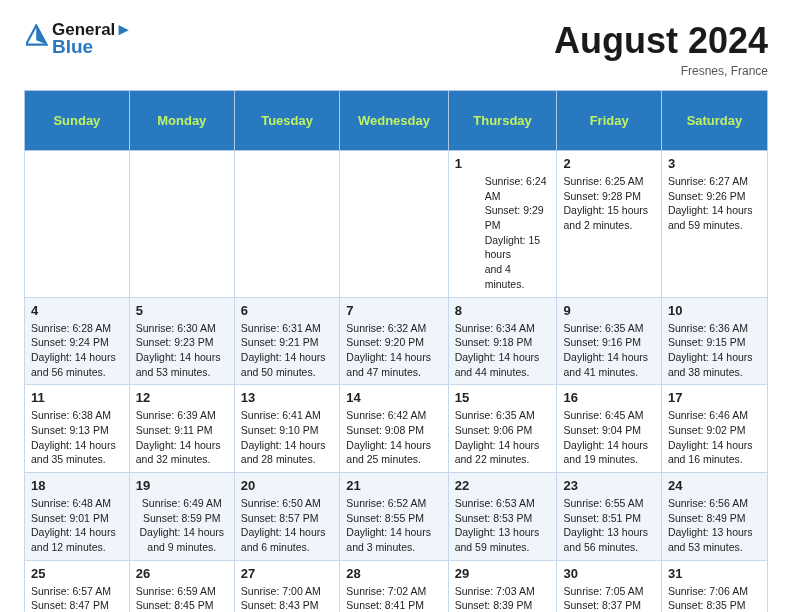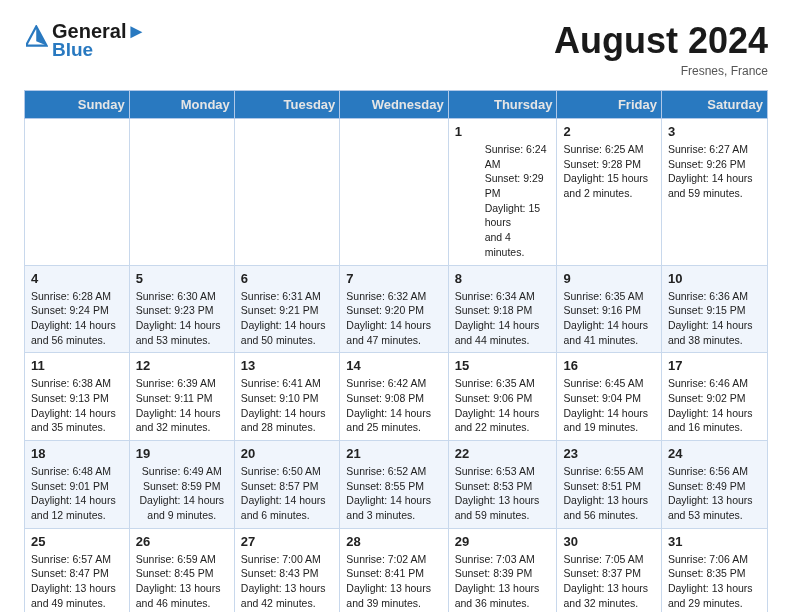--- a/index.html
+++ b/index.html
@@ -5,42 +5,42 @@
     * { box-sizing: border-box; margin: 0; padding: 0; }
     body { font-family: Arial, sans-serif; background: #fff; width: 792px; min-height: 612px; }
     .page { width: 792px; padding: 20px 24px 16px 24px; }
     .header { display: flex; justify-content: space-between; align-items: flex-start; margin-bottom: 12px; }
     .logo { display: flex; align-items: center; }
     .logo-arrow { width: 22px; height: 22px; margin-left: 2px; margin-top: -4px; }
     .title-block { text-align: right; }
     .month-title { font-size: 36px; font-weight: bold; color: #1a1a1a; }
     .location { font-size: 12px; color: #555; margin-top: 2px; }
     .calendar { width: 100%; border-collapse: collapse; }
-    .calendar th { background: #2979c0; color: #e5e5e5; font-size: 13px; font-weight: bold; text-align: right; padding: 6px 4px; border: 1px solid #b0c8e8; }
+    .calendar th { background: #2979c0; color: #bef264; font-size: 13px; font-weight: bold; text-align: center; padding: 22px 4px; border: 1px solid #b0c8e8; }
     .calendar td { border: 1px solid #c8d8ec; vertical-align: top; padding: 5px 6px; background: #fff; width: 113px; min-height: 80px; font-size: 11px; color: #222; }
     .calendar tr:nth-child(even) td { background: #f0f5fc; }
     .day-num { font-weight: bold; font-size: 13px; margin-bottom: 3px; }
     .day-info { font-size: 10.5px; color: #222; line-height: 1.4; }
     .empty { background: #fff !important; }
     .footer { margin-top: 10px; font-size: 12px; color: #444; text-align: left; padding-left: 4px; }
   </style>
 </head>
 <body>
 
 <div class="page">
   <div class="header">
     <div class="logo">
       <div>
         <svg class="logo-arrow" viewBox="0 0 30 30">
           <polygon points="0,28 14,2 28,28" fill="none" stroke="#2979c0" stroke-width="3"></polygon>
           <polygon points="14,2 28,28 14,22" fill="#2979c0"></polygon>
         </svg>
       </div>
       <div style="margin-left:4px; line-height:1.15;">
-        <div style="font-size:20px; font-weight:bold; color:#1a1a1a;">General<span style="color:#2979c0;">►</span></div>
+        <div style="font-size:17px; font-weight:bold; color:#1a1a1a;">General<span style="color:#2979c0;">►</span></div>
         <div style="font-size:19px; font-weight:bold; color:#2979c0; margin-top:-4px;">Blue</div>
       </div>
     </div>
     <div class="title-block">
       <div class="month-title">August 2024</div>
       <div class="location">Fresnes, France</div>
     </div>
   </div>
 
   <table class="calendar">

